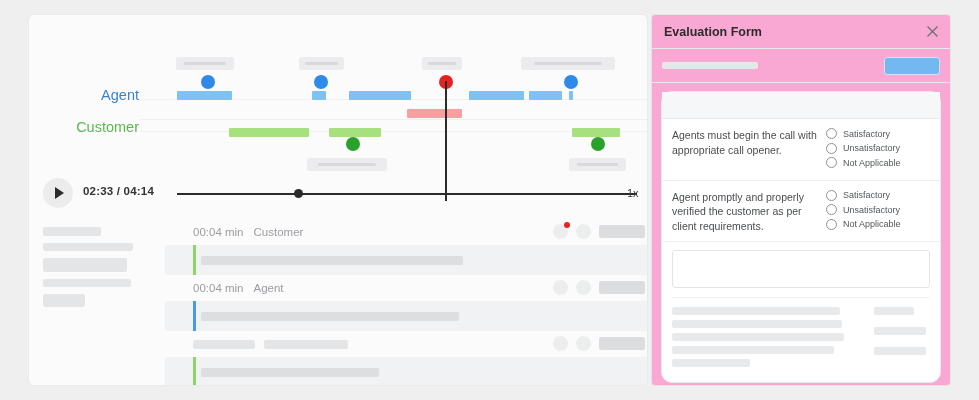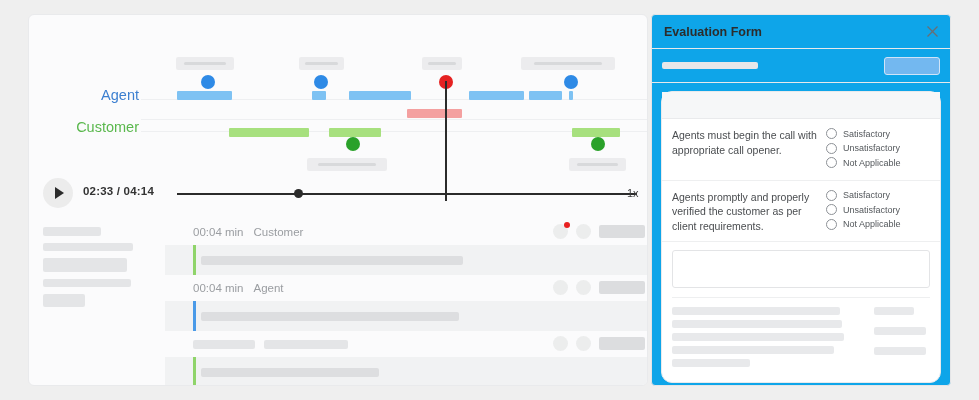--- a/index.html
+++ b/index.html
@@ -153,21 +153,21 @@
   .accent-blue { background: #4a9ae8; }
   .tr-textbar { height: 9px; background: #dddee0; border-radius: 2px; }
   .ph-inline { display: flex; align-items: center; gap: 9px; padding-left: 28px; height: 26px; }
   .ph-inline .ph-bar { margin-bottom: 0; }
 
   
   .eval-panel {
     position: absolute;
     left: 651px; top: 14px;
     width: 300px; height: 372px;
-    background: #0ea5e9;
+    background: #f9a8d4;
     border: 1px solid #e4e5e7;
     border-radius: 4px;
     overflow: hidden;
   }
   .eval-header {
     position: relative; height: 34px;
     border-bottom: 1px solid #e8e9eb;
     display: flex; align-items: center;
     padding: 0 12px;
   }
@@ -405,21 +405,21 @@
                   <div class="radio"></div>
                   <div class="opt-label">Unsatisfactory</div>
                 </div>
                 <div class="opt">
                   <div class="radio"></div>
                   <div class="opt-label">Not Applicable</div>
                 </div>
               </div>
             </div>
             <div class="q-row">
-              <div class="q-text">Agents promptly and properly verified the customer as per client requirements.</div>
+              <div class="q-text">Agent promptly and properly verified the customer as per client requirements.</div>
               <div class="q-opts">
                 <div class="opt">
                   <div class="radio"></div>
                   <div class="opt-label">Satisfactory</div>
                 </div>
                 <div class="opt">
                   <div class="radio"></div>
                   <div class="opt-label">Unsatisfactory</div>
                 </div>
                 <div class="opt">

